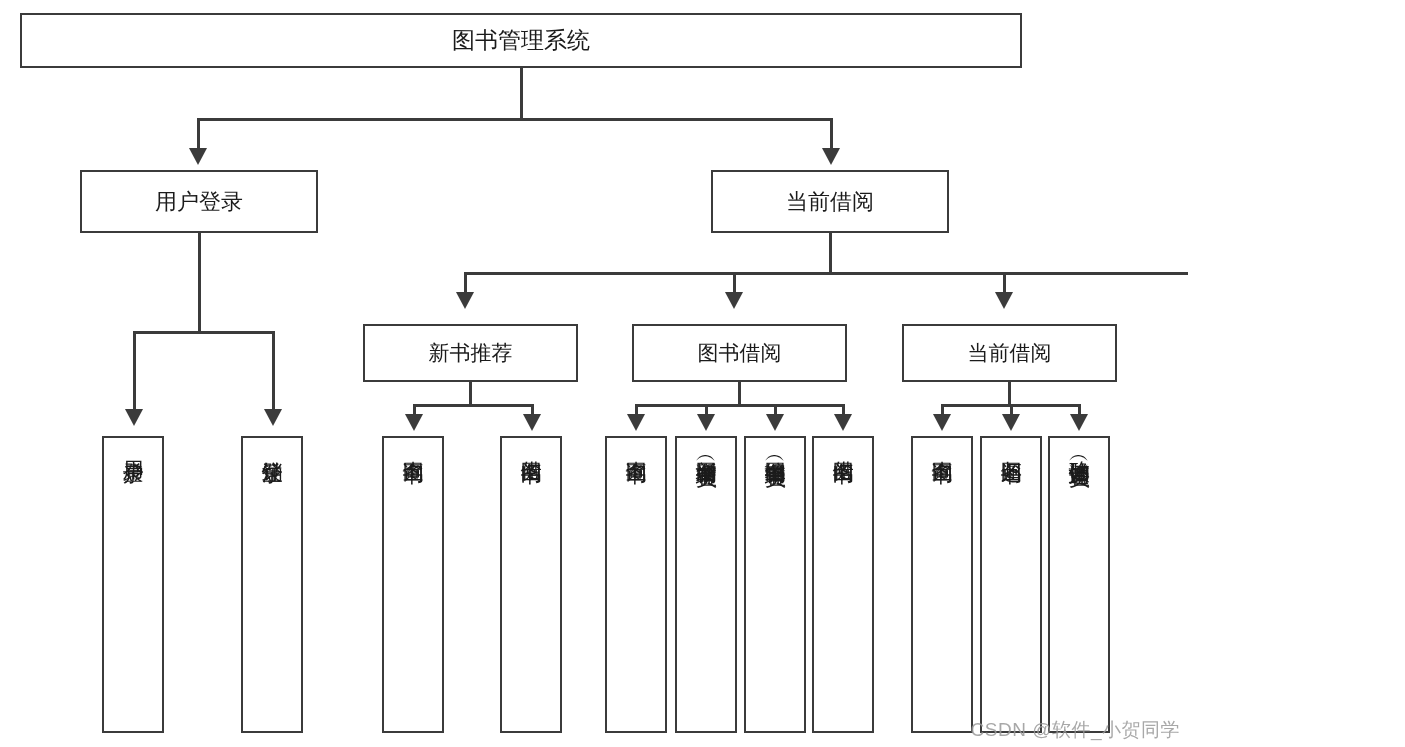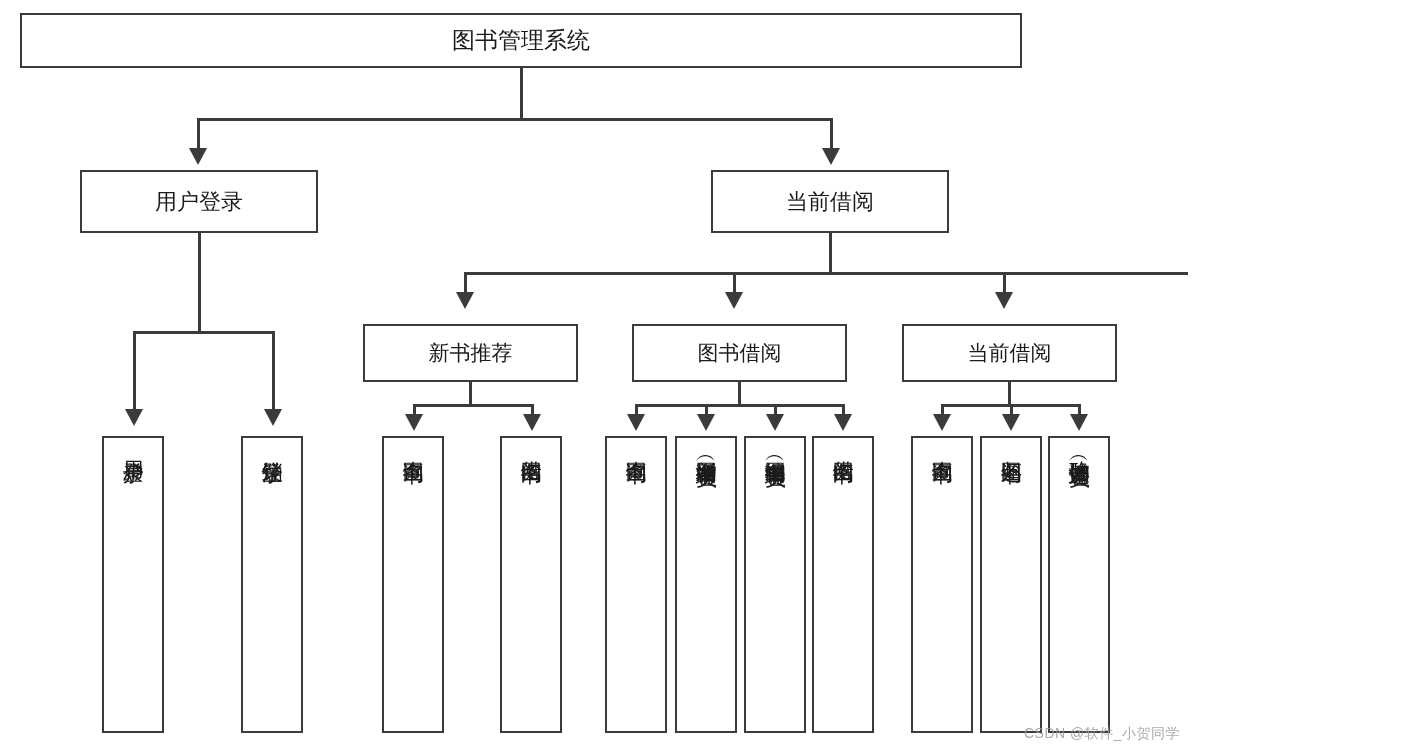--- a/index.html
+++ b/index.html
@@ -62,21 +62,21 @@
     border-left:9px solid transparent;
     border-right:9px solid transparent;
     border-top:17px solid #3b3b3b;
     z-index:2;
   }
   
   #watermark{
     position:absolute;
     right:8px;
     bottom:4px;
-    font-size:14px;
+    font-size:19px;
     color:#9a9a9a;
     letter-spacing:0.5px;
     z-index:5;
     white-space:nowrap;
     opacity:.85;
   }
 </style>
 </head>
 <body>
 

